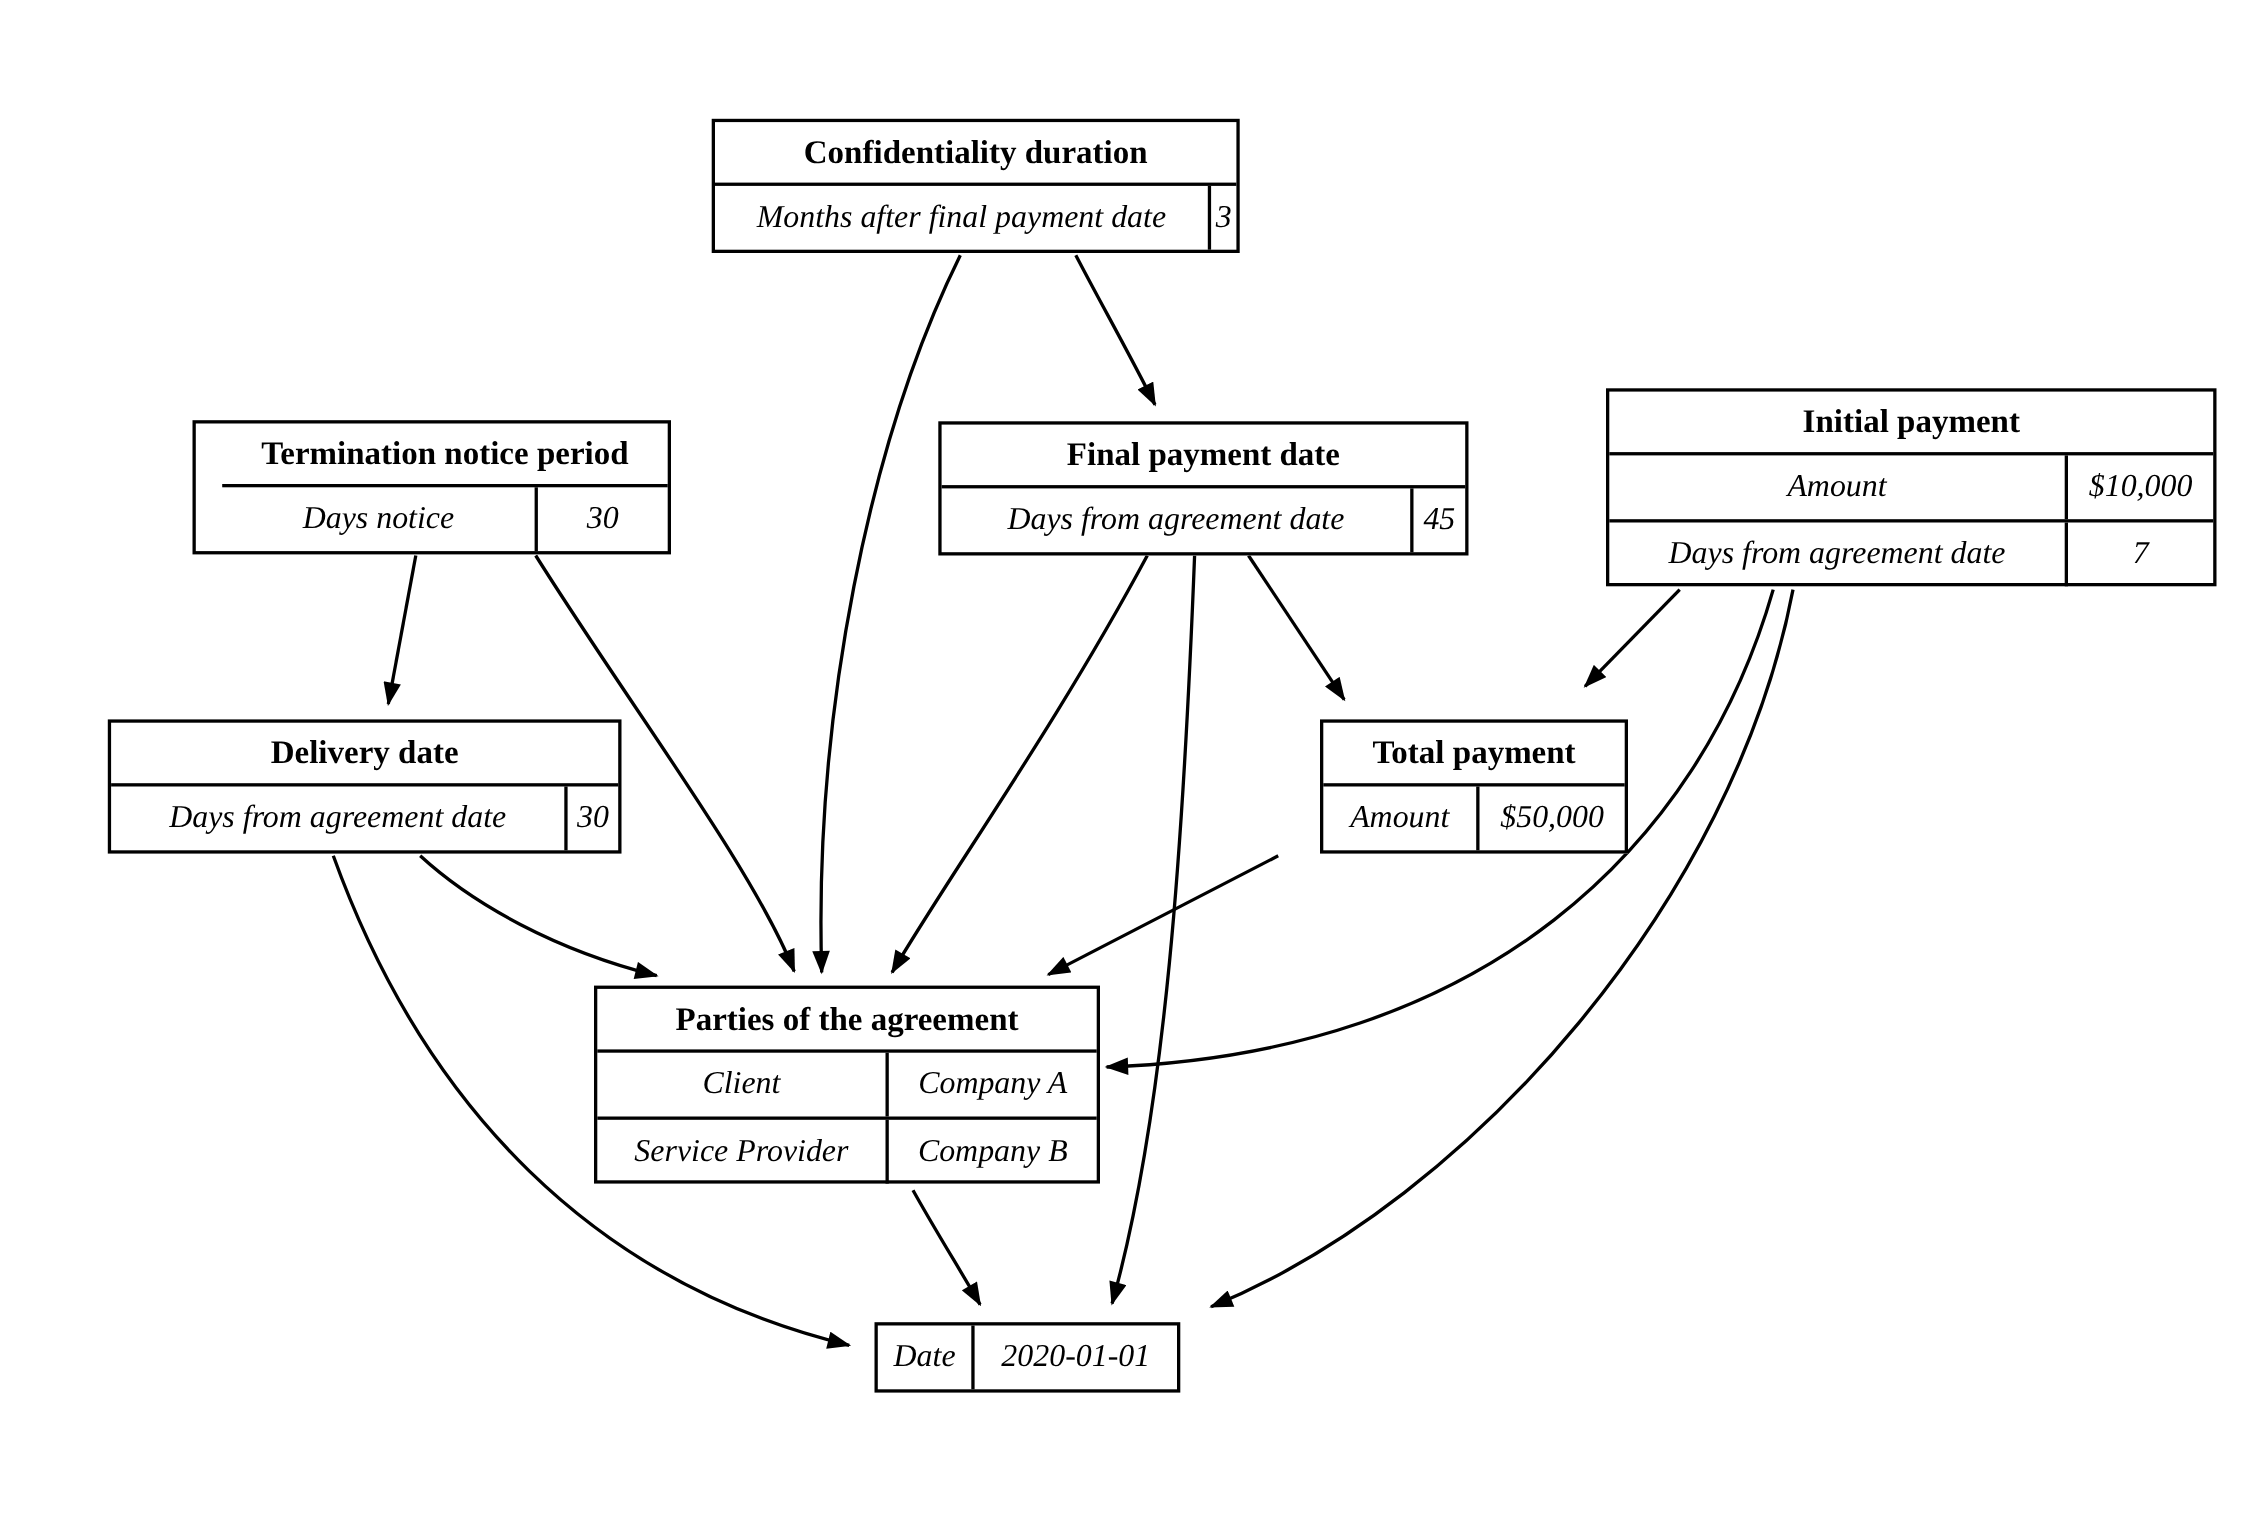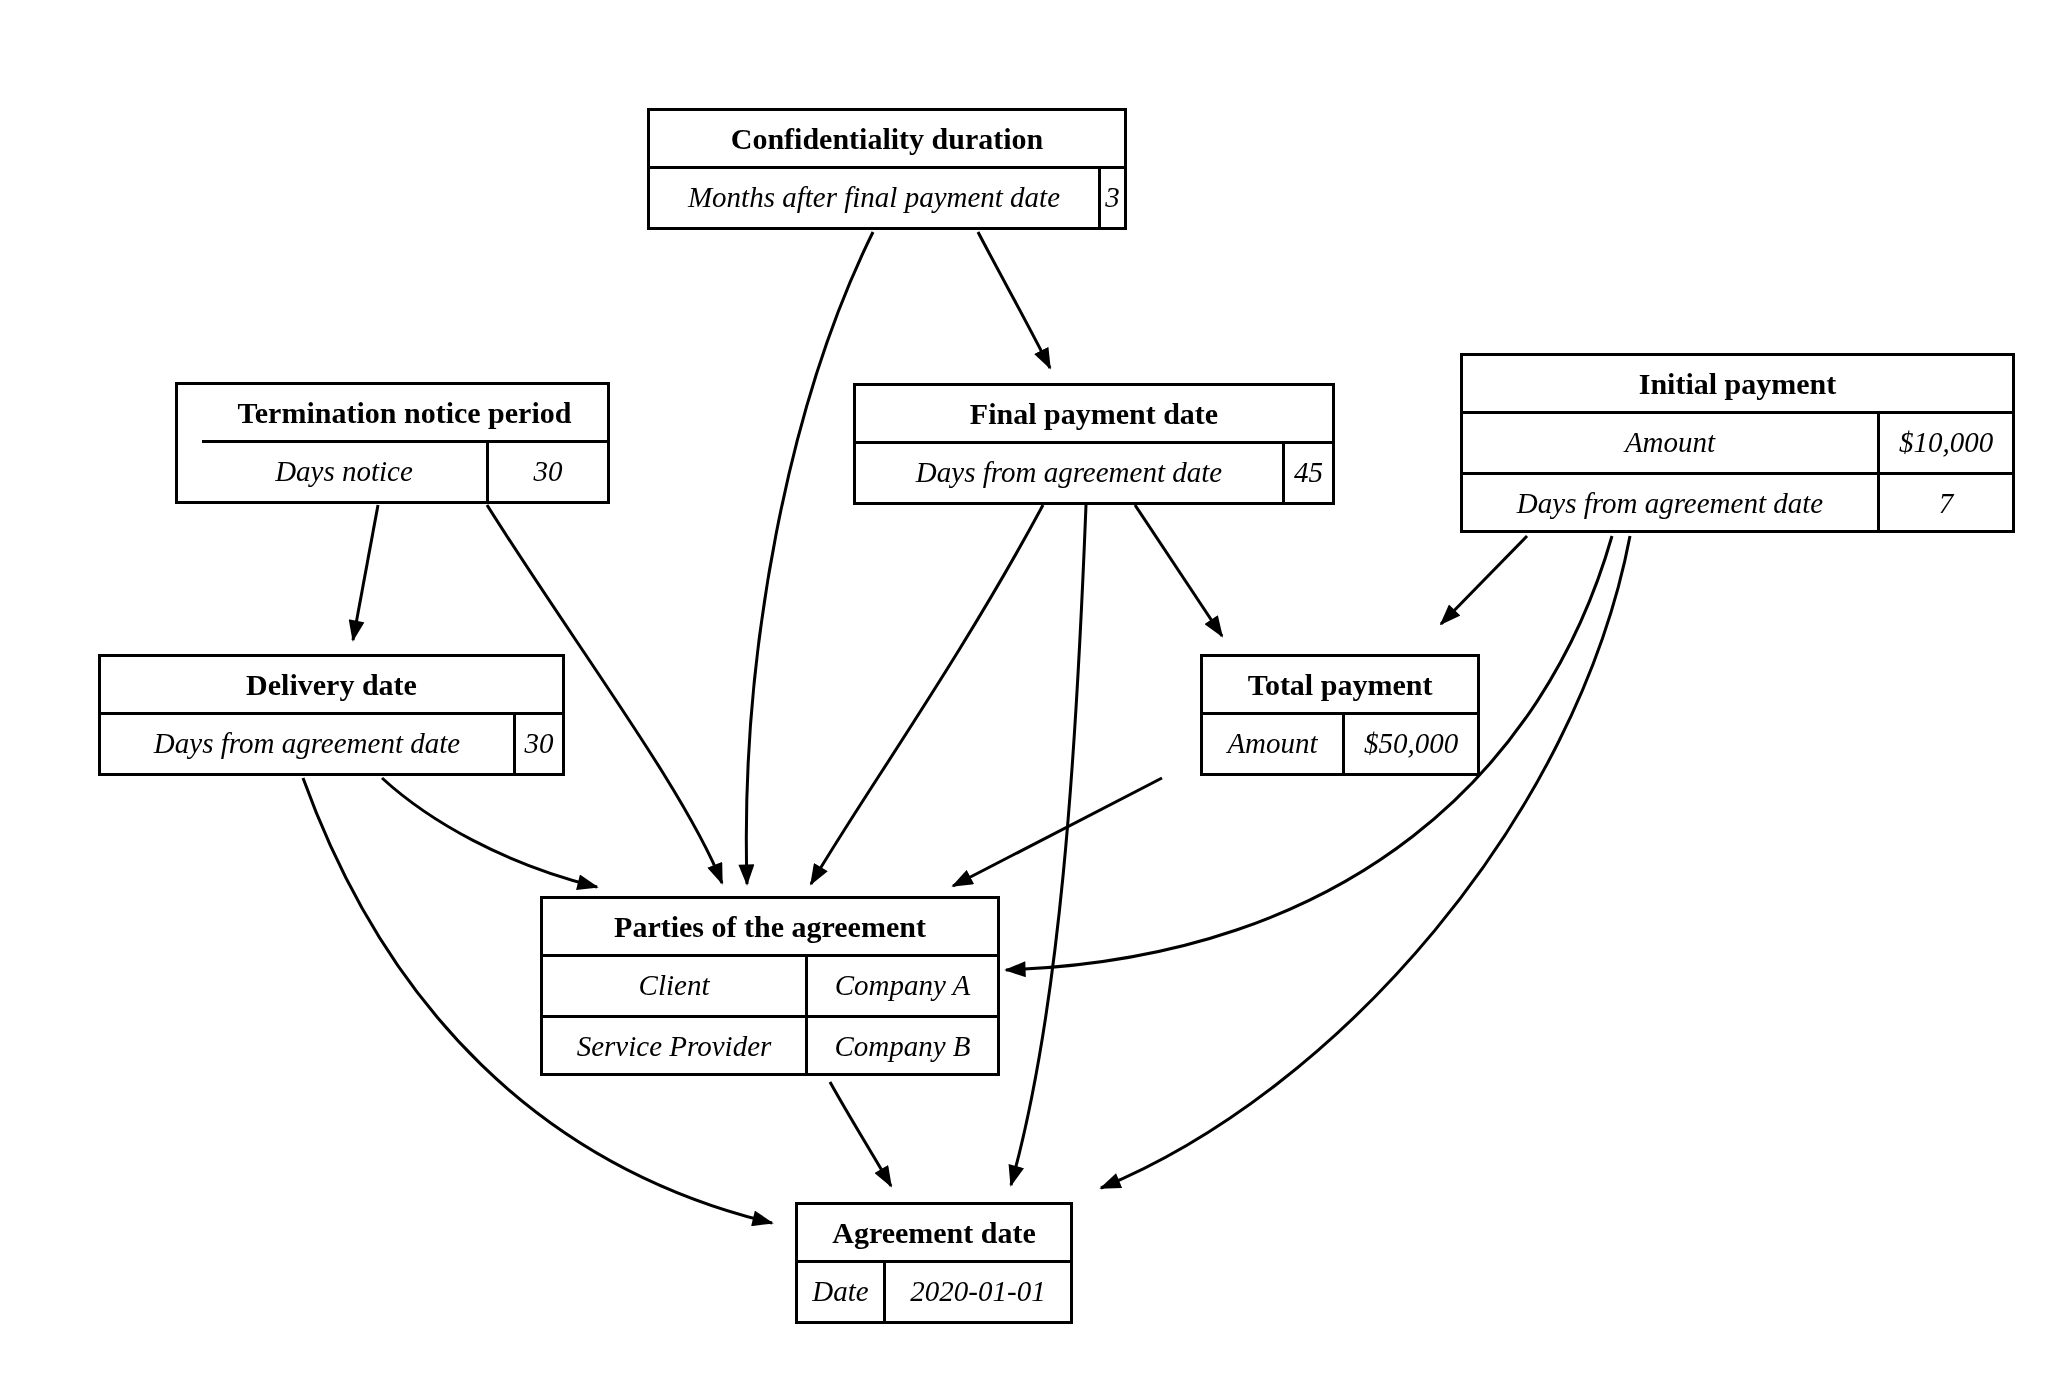--- a/index.html
+++ b/index.html
@@ -157,20 +157,19 @@
       <div class="cell label" style="width:262px">Client</div>
       <div class="cell value">Company A</div>
     </div>
     <div class="row">
       <div class="cell label" style="width:262px">Service Provider</div>
       <div class="cell value">Company B</div>
     </div>
   </div>
 
   <div class="node" style="left:795px; top:1202px; width:278px;">
-    <div class="hdr">Agreement date</div>
     <div class="row">
       <div class="cell label" style="width:85px">Date</div>
       <div class="cell value">2020-01-01</div>
     </div>
   </div>
 
 </div>
 
 </body></html>

